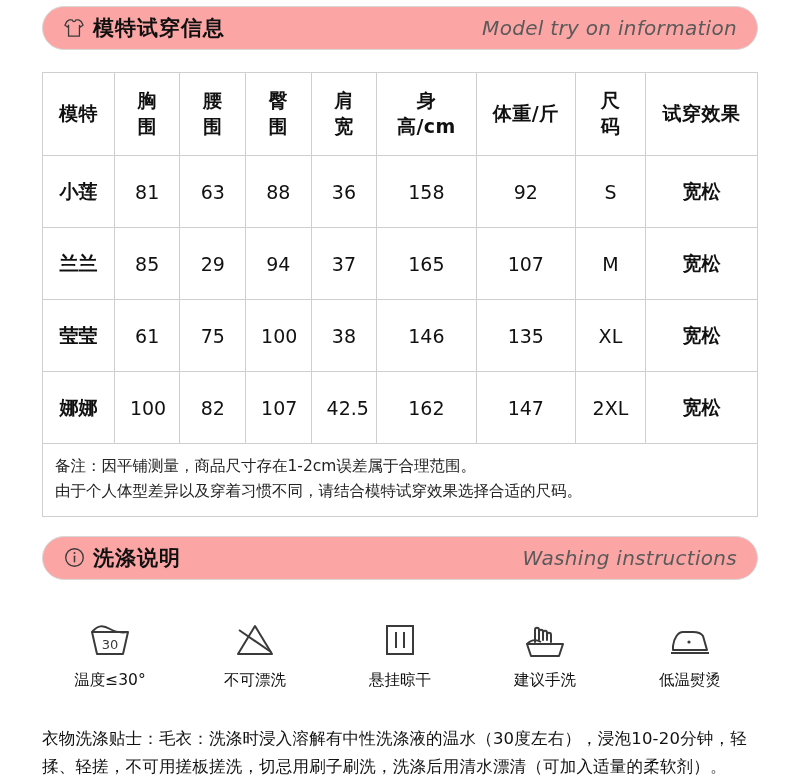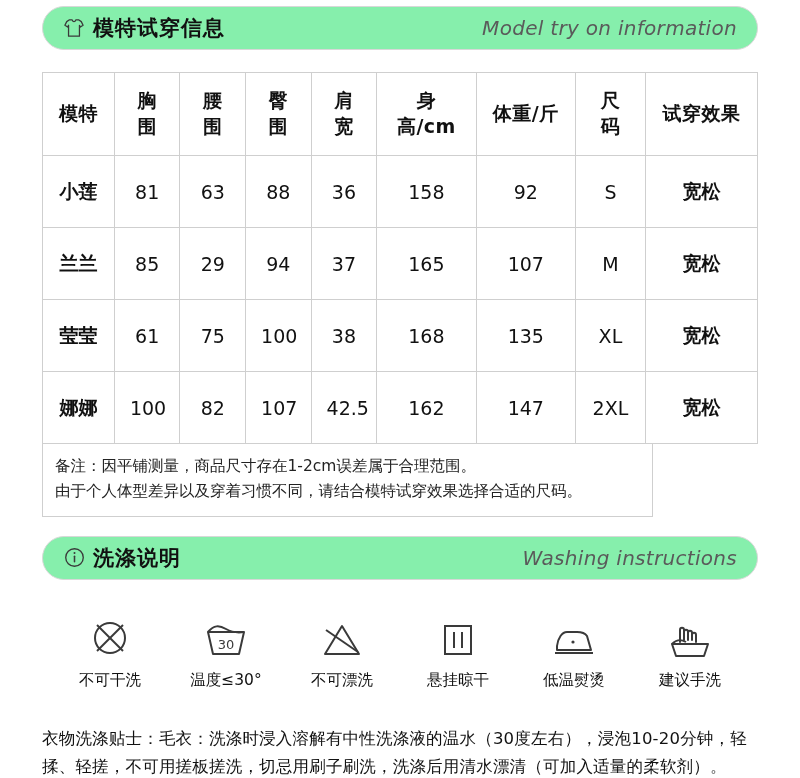--- a/index.html
+++ b/index.html
@@ -22,21 +22,21 @@
     box-sizing: border-box;
     padding: 0 42px;
   }
 
   
   .section-header {
     position: relative;
     height: 44px;
     border: 1.5px solid #d8d8d8;
     border-radius: 22px;
-    background: #86efac;
+    background: #fca5a5;
     display: flex;
     align-items: center;
     padding: 0 20px;
     box-sizing: border-box;
   }
   .section-header .icon {
     width: 22px;
     height: 22px;
     margin-right: 8px;
     flex: 0 0 auto;
@@ -85,21 +85,21 @@
     height: 41px;
     font-weight: normal;
   }
   table.model-table tbody td.name,
   table.model-table tbody td.fit {
     font-weight: bold;
   }
   .note-cell {
     border: 1px solid #cfcfcf;
     border-top: none;
-    width: 611px;
+    width: 716px;
     box-sizing: border-box;
     padding: 10px 12px 12px 12px;
     font-size: 15.5px;
     line-height: 1.6;
     color: #222;
     font-family: "DejaVu Sans", "Liberation Sans", sans-serif;
   }
 
   
   .wash-section {
@@ -209,21 +209,21 @@
             <td>107</td>
             <td>M</td>
             <td class="fit">宽松</td>
           </tr>
           <tr>
             <td class="name">莹莹</td>
             <td>61</td>
             <td>75</td>
             <td>100</td>
             <td>38</td>
-            <td>168</td>
+            <td>146</td>
             <td>135</td>
             <td>XL</td>
             <td class="fit">宽松</td>
           </tr>
           <tr>
             <td class="name">娜娜</td>
             <td>100</td>
             <td>82</td>
             <td>107</td>
             <td>42.5</td>
@@ -250,30 +250,20 @@
           <circle cx="11" cy="6.4" r="1.05" fill="#3a3a3a"></circle>
           <rect x="10.2" y="9" width="1.6" height="7.2" rx="0.8" fill="#3a3a3a"></rect>
         </svg>
       </span>
       <span class="title">洗涤说明</span>
       <span class="subtitle">Washing instructions</span>
     </div>
 
     <div class="wash-icons">
 
-      <div class="wash-item">
-        <span class="glyph">
-          <svg width="44" height="44" viewBox="0 0 44 44">
-            <circle cx="22" cy="22" r="15" fill="none" stroke="#3a3a3a" stroke-width="2"></circle>
-            <line x1="9" y1="9" x2="35" y2="35" stroke="#3a3a3a" stroke-width="2"></line>
-            <line x1="35" y1="9" x2="9" y2="35" stroke="#3a3a3a" stroke-width="2"></line>
-          </svg>
-        </span>
-        <span class="caption">不可干洗</span>
-      </div>
 
       <div class="wash-item">
         <span class="glyph">
           <svg width="46" height="40" viewBox="0 0 46 40">
             <path d="M5 12 L41 12 L36 34 L10 34 Z" fill="none" stroke="#3a3a3a" stroke-width="2" stroke-linejoin="round"></path>
             <path d="M5 12 C11 5, 16 5, 23 9 C30 13, 35 13, 41 12" fill="none" stroke="#3a3a3a" stroke-width="2" stroke-linejoin="round"></path>
             <text x="23" y="29" font-size="13" font-family="DejaVu Sans, sans-serif" fill="#3a3a3a" text-anchor="middle">30</text>
           </svg>
         </span>
         <span class="caption">温度≤30°</span>
@@ -295,40 +285,40 @@
             <rect x="7" y="6" width="26" height="28" fill="none" stroke="#3a3a3a" stroke-width="2"></rect>
             <line x1="16" y1="12" x2="16" y2="28" stroke="#3a3a3a" stroke-width="2"></line>
             <line x1="24" y1="12" x2="24" y2="28" stroke="#3a3a3a" stroke-width="2"></line>
           </svg>
         </span>
         <span class="caption">悬挂晾干</span>
       </div>
 
       <div class="wash-item">
         <span class="glyph">
+          <svg width="48" height="40" viewBox="0 0 48 40">
+            <path d="M6 24 L42 24 L38 36 L10 36 Z" fill="none" stroke="#3a3a3a" stroke-width="2" stroke-linejoin="round"></path>
+            <path d="M6 24 C11 19, 15 19, 20 22" fill="none" stroke="#3a3a3a" stroke-width="2"></path>
+            <path d="M14 22 L14 10 C14 7, 18 7, 18 10 L18 20 M18 12 C18 9, 22 9, 22 12 L22 20 M22 13 C22 10, 26 10, 26 13 L26 20 M26 15 C26 12, 30 12, 30 15 L30 22" fill="none" stroke="#3a3a3a" stroke-width="2" stroke-linejoin="round" stroke-linecap="round"></path>
+          </svg>
+        </span>
+        <span class="caption">建议手洗</span>
+      </div>
+
+      <div class="wash-item">
+        <span class="glyph">
           <svg width="46" height="38" viewBox="0 0 46 38">
             <path d="M6 28 L40 28 L36 14 C34 11, 30 10, 26 10 L16 10 C11 10, 7 16, 6 24 Z" fill="none" stroke="#3a3a3a" stroke-width="2" stroke-linejoin="round"></path>
             <line x1="4" y1="31" x2="42" y2="31" stroke="#3a3a3a" stroke-width="2"></line>
             <circle cx="22" cy="20" r="1.6" fill="#3a3a3a"></circle>
           </svg>
         </span>
         <span class="caption">低温熨烫</span>
       </div>
 
-      <div class="wash-item">
-        <span class="glyph">
-          <svg width="48" height="40" viewBox="0 0 48 40">
-            <path d="M6 24 L42 24 L38 36 L10 36 Z" fill="none" stroke="#3a3a3a" stroke-width="2" stroke-linejoin="round"></path>
-            <path d="M6 24 C11 19, 15 19, 20 22" fill="none" stroke="#3a3a3a" stroke-width="2"></path>
-            <path d="M14 22 L14 10 C14 7, 18 7, 18 10 L18 20 M18 12 C18 9, 22 9, 22 12 L22 20 M22 13 C22 10, 26 10, 26 13 L26 20 M26 15 C26 12, 30 12, 30 15 L30 22" fill="none" stroke="#3a3a3a" stroke-width="2" stroke-linejoin="round" stroke-linecap="round"></path>
-          </svg>
-        </span>
-        <span class="caption">建议手洗</span>
-      </div>
-
 
     </div>
 
     <div class="wash-tips">
       <span class="label">衣物洗涤贴士：毛衣：</span><span>洗涤时浸入溶解有中性洗涤液的温水（30度左右），浸泡10-20分钟，轻揉、轻搓，不可用搓板搓洗，切忌用刷子刷洗，洗涤后用清水漂清（可加入适量的柔软剂）。</span>
     </div>
 
   </div>
 </div>
 

